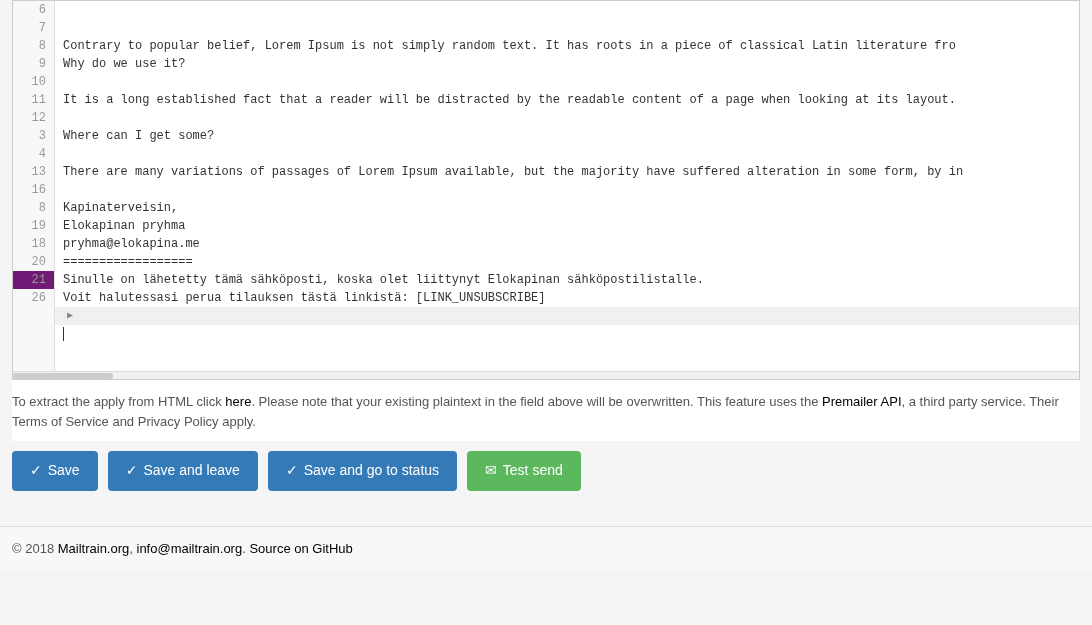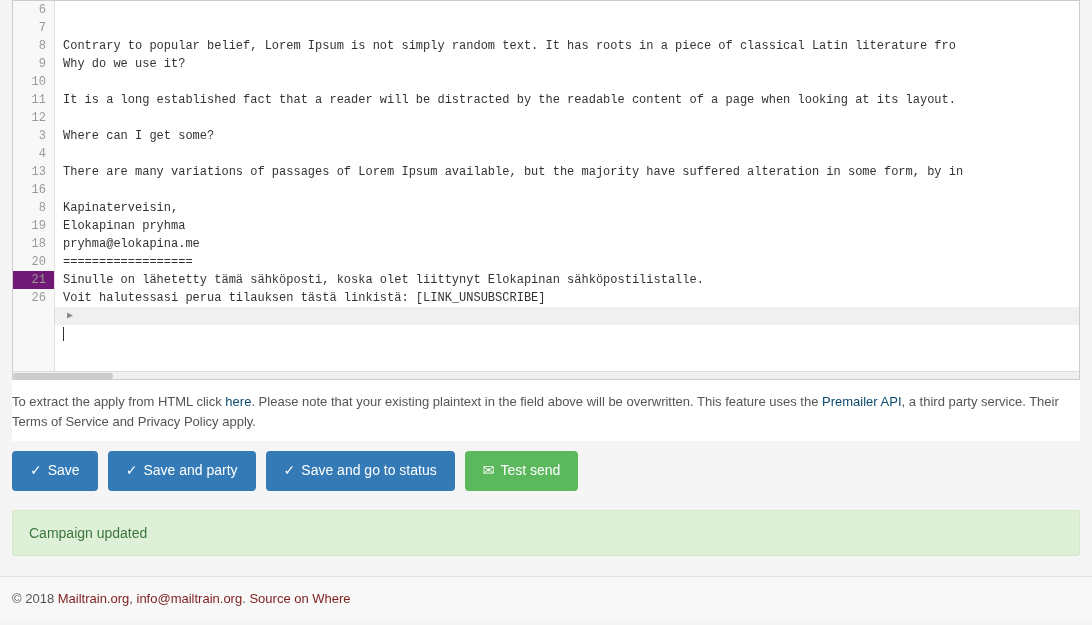--- a/index.html
+++ b/index.html
@@ -105,21 +105,21 @@
     .info-section {
       background: #fff;
       padding: 12px 0 10px 0;
       font-size: 13px;
       color: #555;
       line-height: 1.5;
       font-family: Arial, sans-serif;
     }
 
     .info-section a {
-      color: #0c4a6e;
+      color: #000000;
       text-decoration: none;
     }
 
     .buttons-row {
       display: flex;
       gap: 10px;
       padding: 10px 0 15px 0;
       align-items: center;
       flex-wrap: wrap;
     }
@@ -172,21 +172,21 @@
       background: #f8f8f8;
       border-top: 1px solid #e0e0e0;
       padding: 14px 0;
       font-size: 13px;
       font-family: Arial, sans-serif;
       color: #555;
       margin-top: 20px;
     }
 
     .footer a {
-      color: #7f1d1d;
+      color: #000000;
       text-decoration: none;
       text-align: center;
     }
 
     .main-wrapper {
       max-width: 1092px;
       margin: 0 auto;
       padding: 0 12px;
     }
 
@@ -240,34 +240,31 @@
     <span>To extract the apply from HTML click </span><a href="#">here</a><span>. Please note that your existing plaintext in the field above will be overwritten. This feature uses the </span><a href="#">Premailer API</a><span>, a third party service. Their Terms of Service and Privacy Policy apply.</span>
   </div>
 
   <div class="buttons-row">
     <button class="btn btn-primary">
       <span class="checkmark-icon">✓</span>
       <span>Save</span>
     </button>
     <button class="btn btn-primary">
       <span class="checkmark-icon">✓</span>
-      <span>Save and party</span>
+      <span>Save and leave</span>
     </button>
     <button class="btn btn-primary">
       <span class="checkmark-icon">✓</span>
       <span>Save and go to status</span>
     </button>
     <button class="btn btn-success">
       <span class="email-icon">✉</span>
       <span>Test send</span>
     </button>
   </div>
 
-  <div class="campaign-updated">
-    <span>Campaign updated</span>
-  </div>
 </div>
 
 <div class="footer">
   <div class="main-wrapper">
-    <span>© 2018 </span><a href="#">Mailtrain.org</a><span>, </span><a href="#">info@mailtrain.org</a><span>. </span><a href="#">Source on Where</a>
+    <span>© 2018 </span><a href="#">Mailtrain.org</a><span>, </span><a href="#">info@mailtrain.org</a><span>. </span><a href="#">Source on GitHub</a>
   </div>
 </div>
 
 </body></html>

